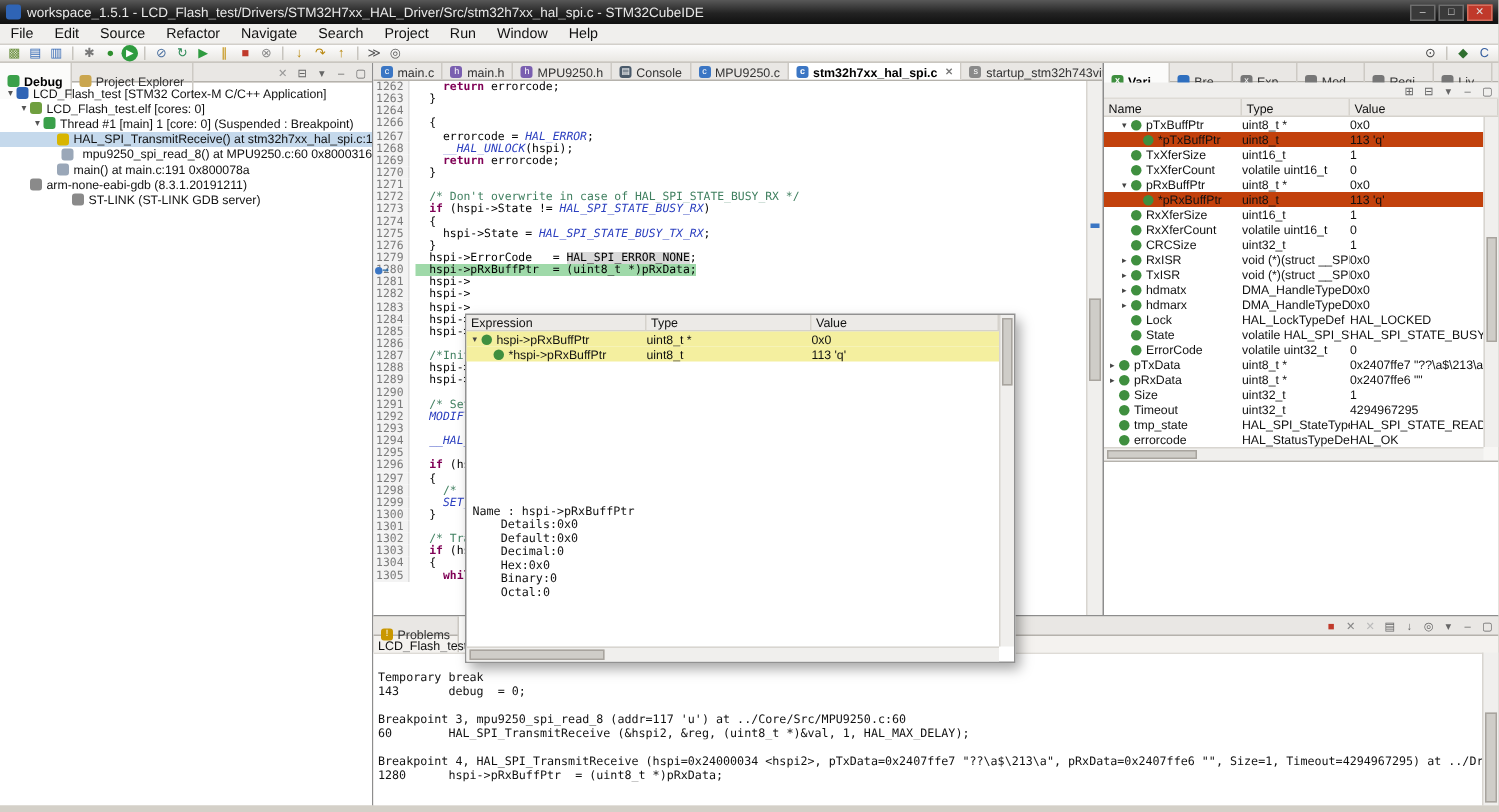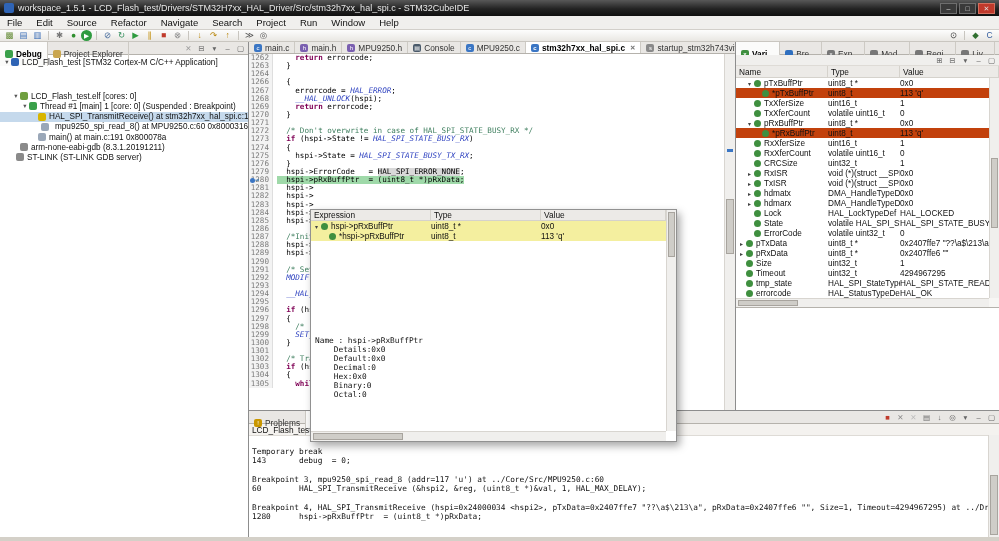--- a/index.html
+++ b/index.html
@@ -194,21 +194,21 @@
         <span class="tbicon" style="color: rgb(102, 102, 102);">–</span>
         <span class="tbicon" style="color: rgb(102, 102, 102);">▢</span>
       </span>
   </div>
   <div id="debugtree">
       <div class="trow" style="padding-left: 3px;">
         <span class="texp">▾</span>
         <span class="ticon" style="background: rgb(47, 100, 181);"></span>
         <span class="tlabel">LCD_Flash_test [STM32 Cortex-M C/C++ Application]</span>
       </div>
-      <div class="trow" style="padding-left: 12px; margin-top: 24px;">
+      <div class="trow" style="padding-left: 12px;">
         <span class="texp">▾</span>
         <span class="ticon" style="background: rgb(111, 159, 63);"></span>
         <span class="tlabel">LCD_Flash_test.elf [cores: 0]</span>
       </div>
       <div class="trow" style="padding-left: 21px;">
         <span class="texp">▾</span>
         <span class="ticon" style="background: rgb(58, 160, 74);"></span>
         <span class="tlabel">Thread #1 [main] 1 [core: 0] (Suspended : Breakpoint)</span>
       </div>
       <div class="trow selected" style="padding-left: 30px;">
@@ -224,21 +224,21 @@
       <div class="trow" style="padding-left: 30px;">
         <span class="texp"></span>
         <span class="ticon" style="background: rgb(154, 167, 184);"></span>
         <span class="tlabel">main() at main.c:191 0x800078a</span>
       </div>
       <div class="trow" style="padding-left: 12px;">
         <span class="texp"></span>
         <span class="ticon" style="background: rgb(138, 138, 138);"></span>
         <span class="tlabel">arm-none-eabi-gdb (8.3.1.20191211)</span>
       </div>
-      <div class="trow" style="padding-left: 8px;">
+      <div class="trow" style="padding-left: 20px; margin-left: 20px;">
         <span class="texp"></span>
         <span class="ticon" style="background: rgb(138, 138, 138);"></span>
         <span class="tlabel">ST-LINK (ST-LINK GDB server)</span>
       </div>
     </div>
 </div>
 
 <div id="editor">
   <div id="edtabs" class="viewtabs">
     <span id="edtabs-list" style="display:flex">

